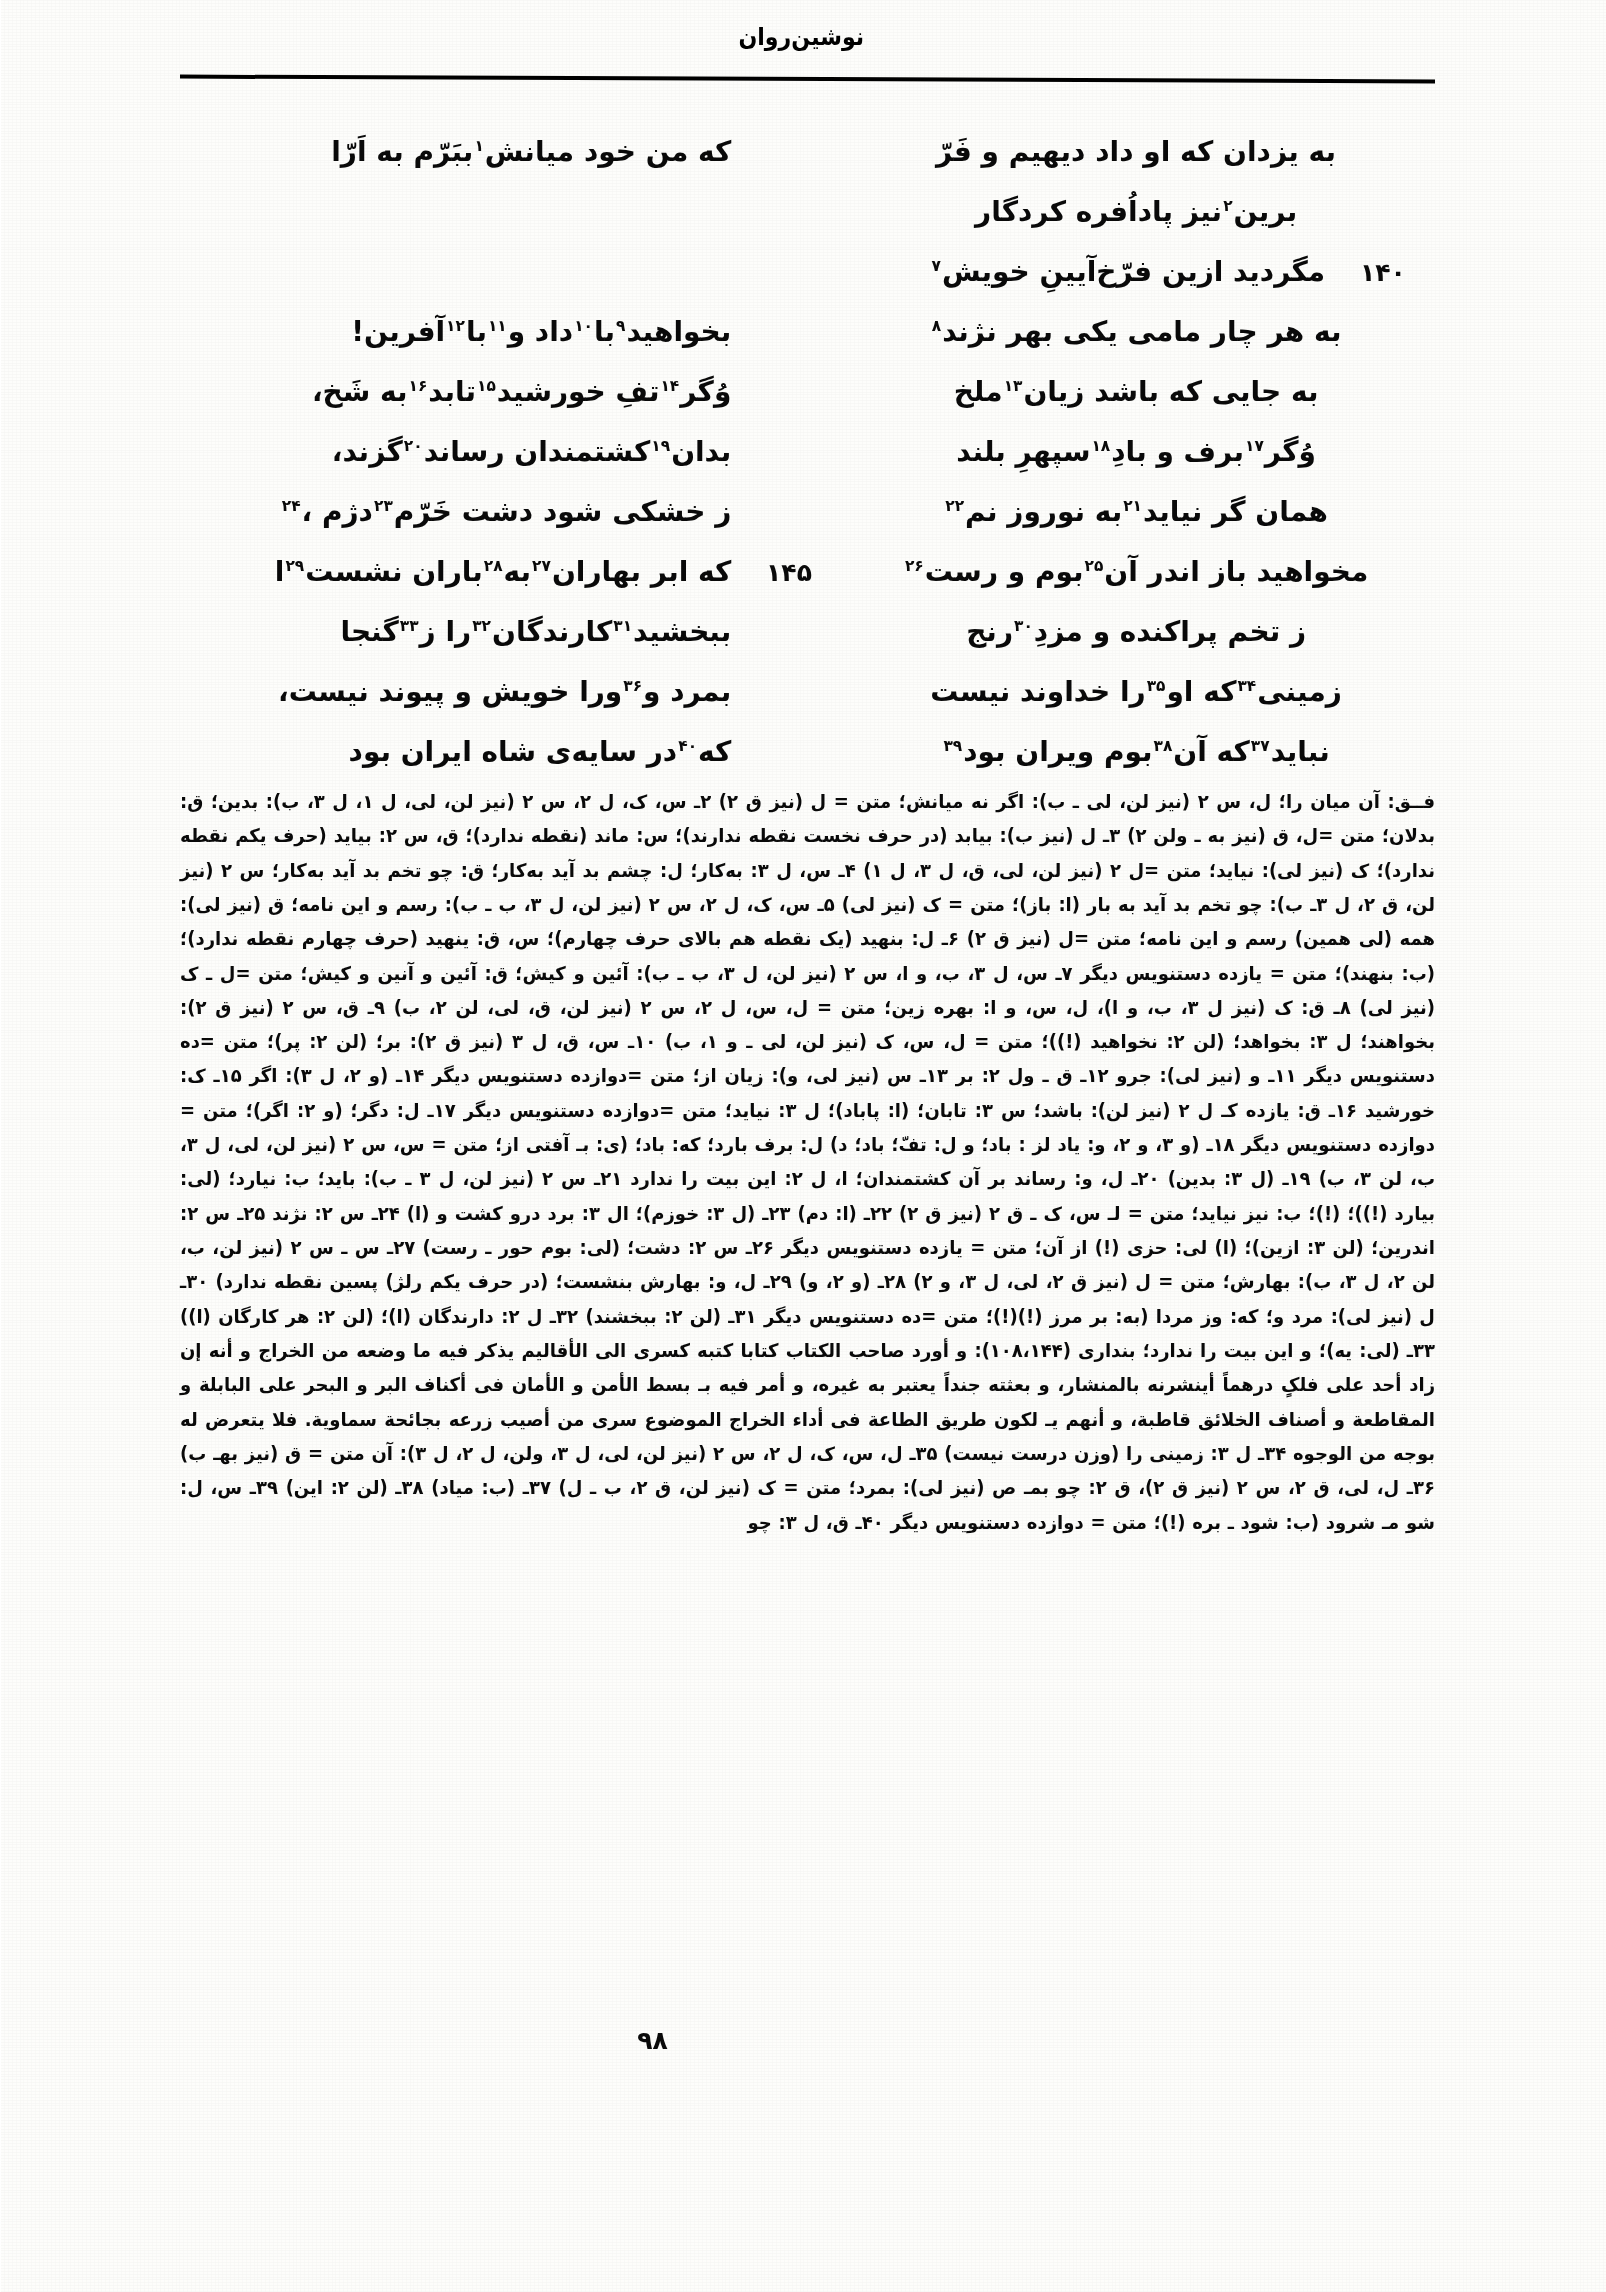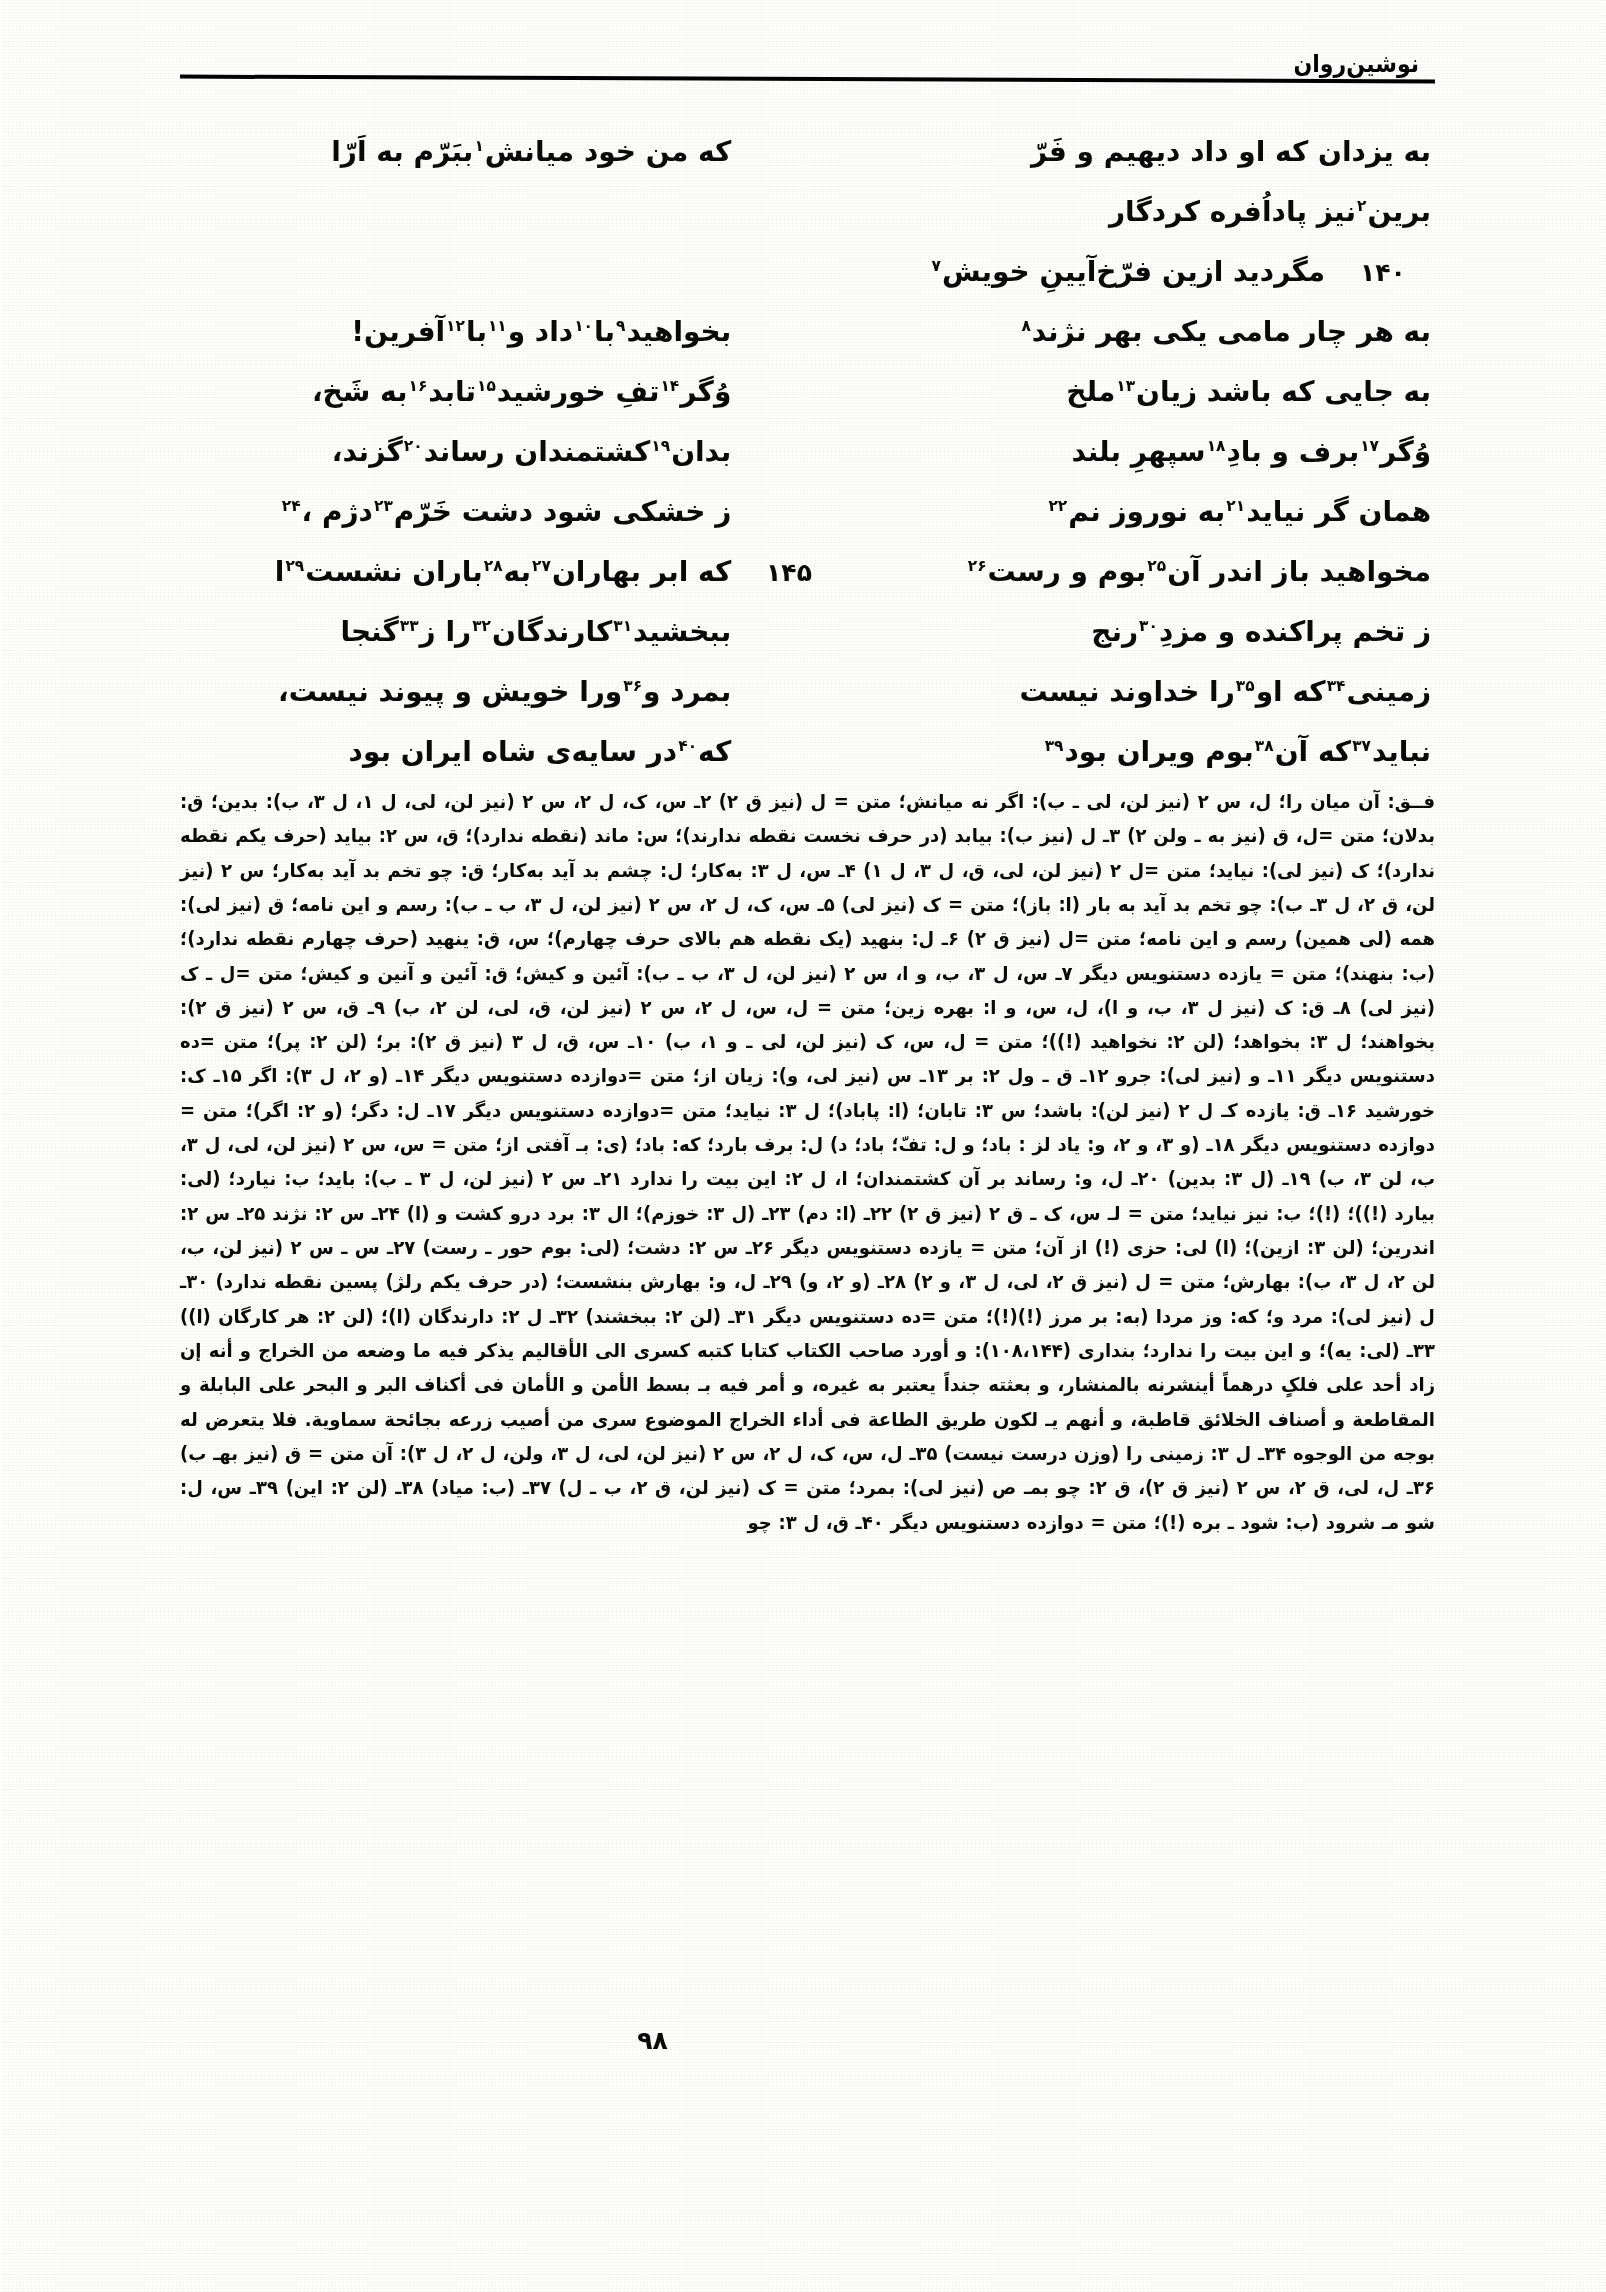--- a/index.html
+++ b/index.html
@@ -19,24 +19,24 @@
 
   .page {
     position: absolute;
     inset: 0;
     background: #fdfdfb;
   }
 
   
   .runhead {
     position: absolute;
-    top: 50px;
+    top: 23px;
     right: 183px;
     width: 1246px;
-    text-align: right;
+    text-align: center;
     direction: rtl;
   }
   .runhead-title {
     display: inline-block;
     font-size: 24px;
     font-weight: bold;
     letter-spacing: -1px;
     transform: scaleX(0.92);
     color: #000;
   }
@@ -75,21 +75,21 @@
     font-weight: bold;
     padding-left: 5.8px;
     letter-spacing: -1px;
   }
   .hemistich {
     flex: 0 0 590px;
     width: 590px;
     direction: rtl;
     letter-spacing: 0.5px;
   }
-  .hemistich.right { text-align: right; padding-right: 3.9px; }
+  .hemistich.right { text-align: center; padding-right: 3.9px; }
   .hemistich.left  { text-align: right; padding-right: 29px; }
   .hemistich .w { display: inline-block; font-weight: bold; }
   sup.fn {
     font-size: 15.4px;
     vertical-align: super;
     font-weight: bold;
     margin: 0 1px;
     letter-spacing: -1px;
   }
 

